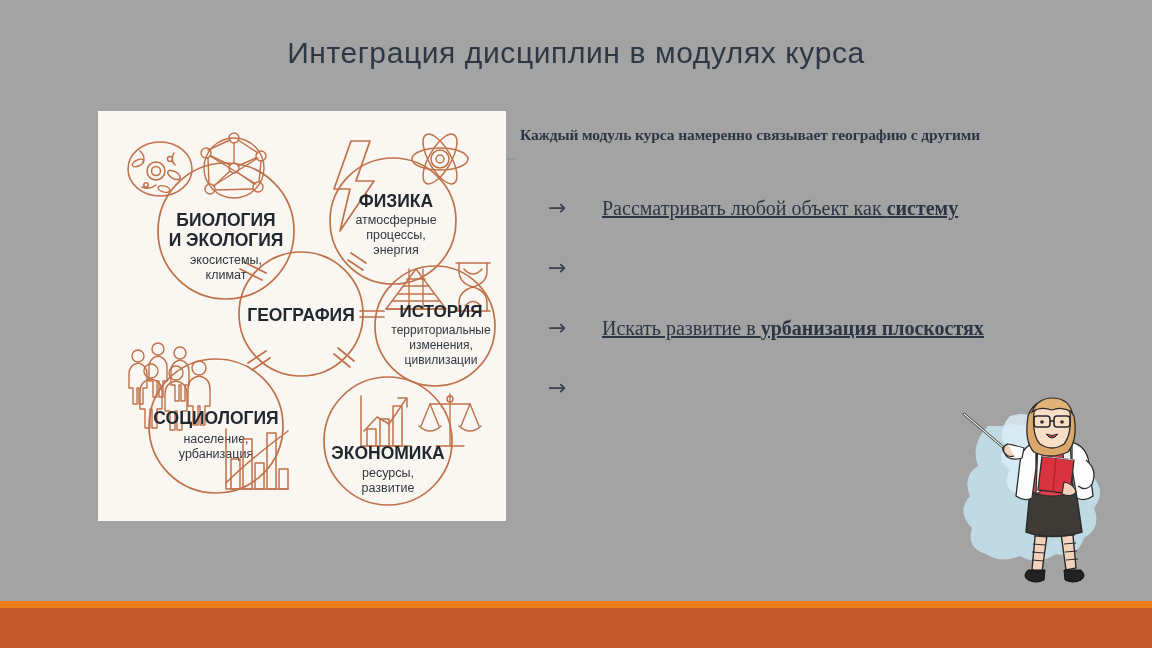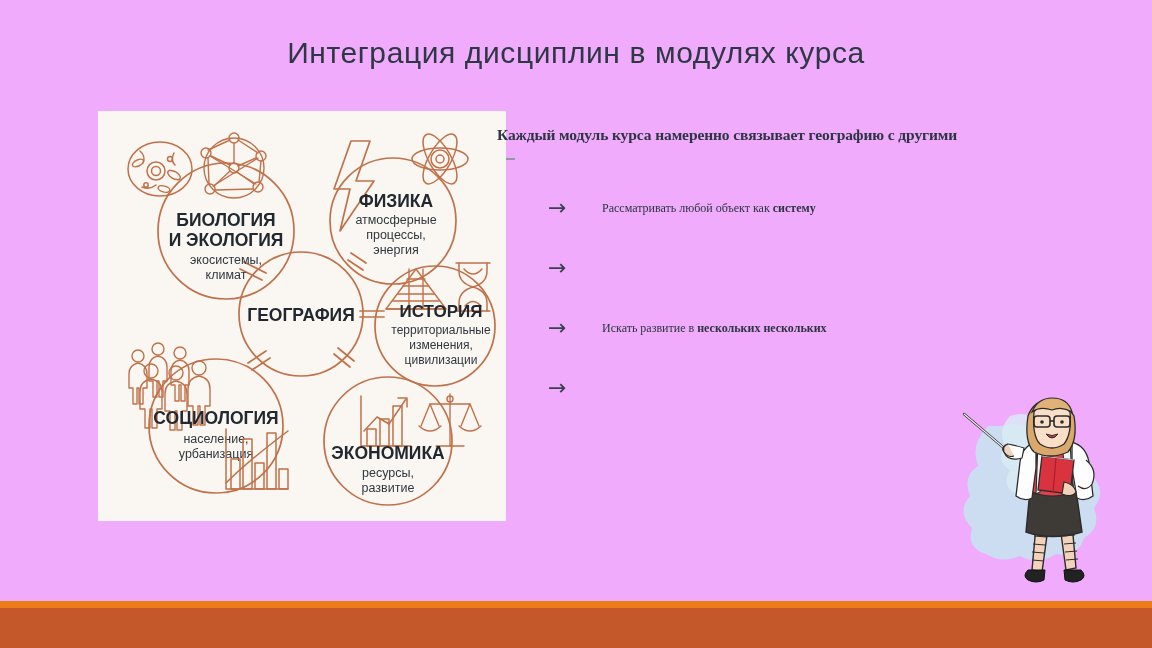--- a/index.html
+++ b/index.html
@@ -8,21 +8,21 @@
     padding: 0;
     background: #ffffff;
   }
   body {
     font-family: "Liberation Sans", sans-serif;
   }
   .slide {
     position: relative;
     width: 1152px;
     height: 648px;
-    background: #f0abfc;
+    background: #a3a3a3;
     overflow: hidden;
   }
 
   
   .slide-title {
     position: absolute;
     left: 0;
     top: 36px;
     width: 1152px;
     text-align: center;
@@ -51,21 +51,21 @@
     left: 506px;
     top: 158px;
     width: 9px;
     height: 2px;
     background: #8f9aa4;
   }
 
   
   .intro {
     position: absolute;
-    left: 497px;
+    left: 520px;
     top: 126px;
     width: 556px;
     font-family: "Liberation Serif", serif;
     font-size: 15.5px;
     font-weight: bold;
     line-height: 1.18;
     color: #2c3541;
     letter-spacing: -0.1px;
   }
 
@@ -84,25 +84,26 @@
     width: 54px;
     flex: 0 0 54px;
     font-family: "DejaVu Sans", sans-serif;
     font-size: 22px;
     line-height: 24px;
     color: #3a414b;
     font-weight: 400;
   }
   .bullet-text {
     font-family: "Liberation Serif", serif;
-    font-size: 12px;
+    font-size: 20px;
     line-height: 22px;
     color: #2c3541;
     padding-top: 1px;
     white-space: nowrap;
+    text-decoration: underline;
   }
   .bullet-text b { font-weight: bold; }
 
   
   .teacher {
     position: absolute;
     left: 958px;
     top: 386px;
     width: 188px;
     height: 216px;
@@ -316,21 +317,21 @@
   <div class="bullet-list">
     <div class="bullet-row">
       <span class="bullet-arrow">→</span>
       <span class="bullet-text"><span>Рассматривать любой объект как </span><b>систему</b></span>
     </div>
     <div class="bullet-row">
       <span class="bullet-arrow">→</span>
     </div>
     <div class="bullet-row">
       <span class="bullet-arrow">→</span>
-      <span class="bullet-text"><span>Искать развитие в </span><b>нескольких нескольких</b></span>
+      <span class="bullet-text"><span>Искать развитие в </span><b>урбанизация плоскостях</b></span>
     </div>
     <div class="bullet-row">
       <span class="bullet-arrow">→</span>
     </div>
   </div>
 
   <div class="teacher">
     <svg width="188" height="216" viewBox="0 0 188 216" xmlns="http://www.w3.org/2000/svg">
 
       <g>

